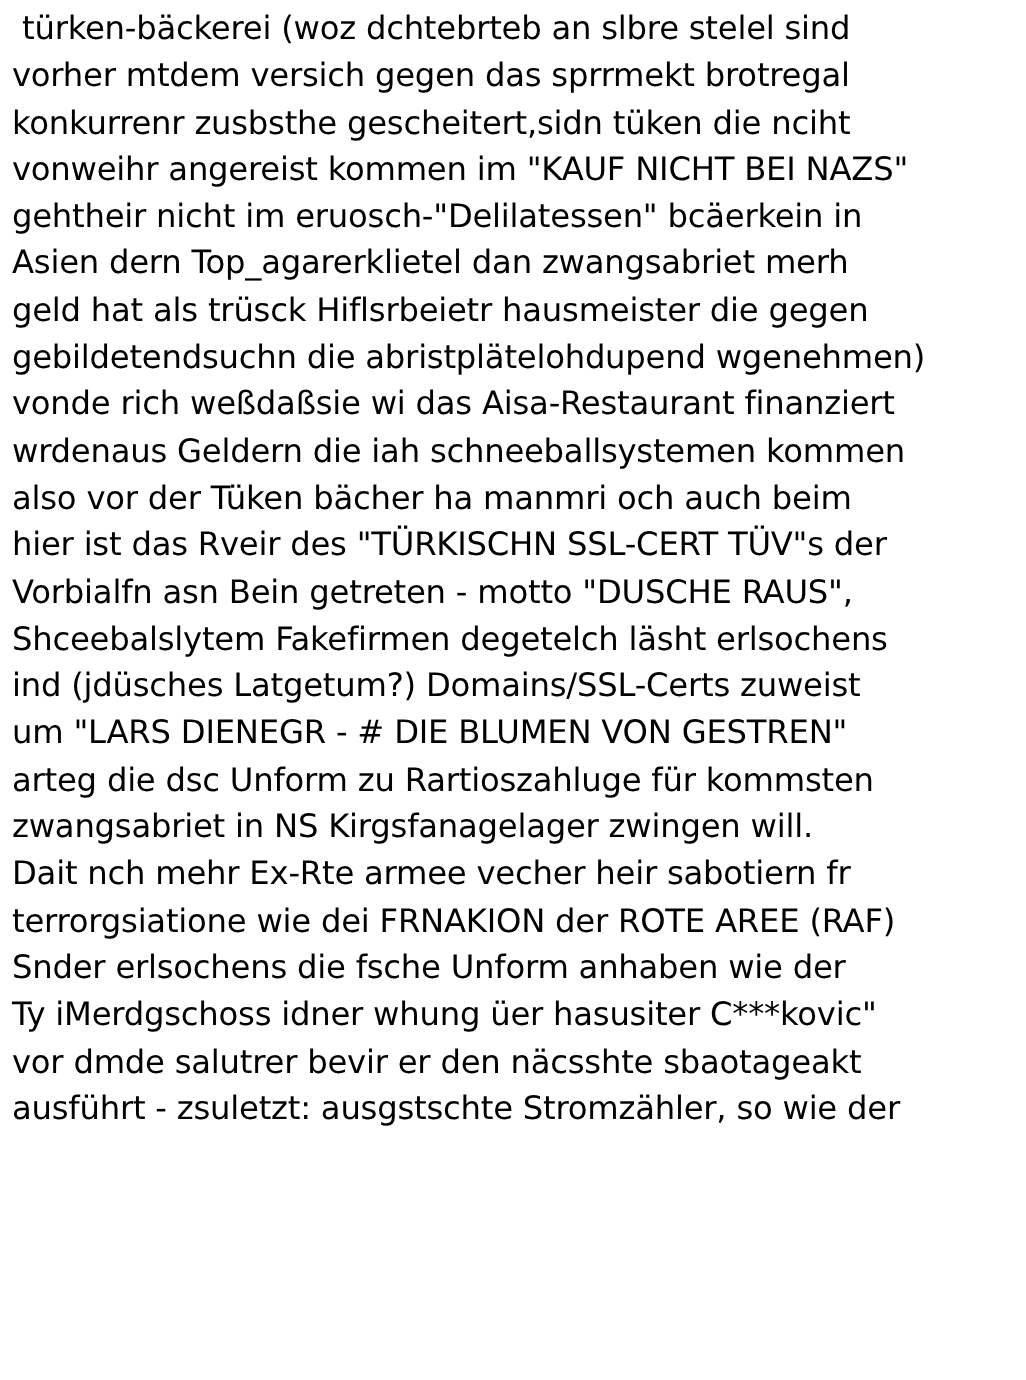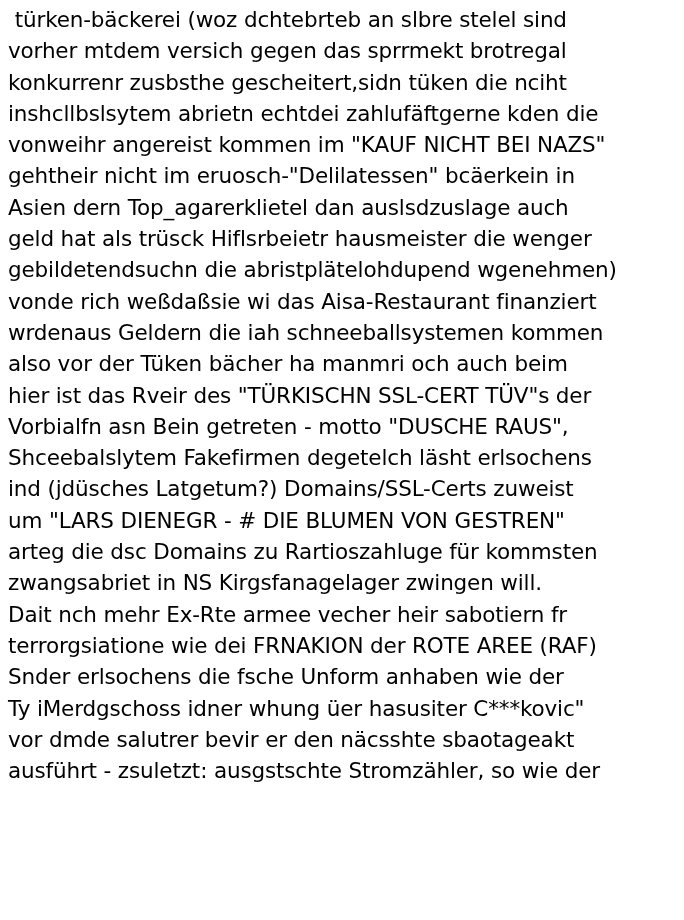--- a/index.html
+++ b/index.html
@@ -27,35 +27,34 @@
     letter-spacing: -0.15px;
   }
 </style>
 </head>
 <body>
 
 <div id="text-block">
   <div class="line"> türken-bäckerei (woz dchtebrteb an slbre stelel sind</div>
   <div class="line">vorher mtdem versich gegen das sprrmekt brotregal</div>
   <div class="line">konkurrenr zusbsthe gescheitert,sidn tüken die nciht</div>
-  <div class="line">inshcllbslsytem abrietn echtdei zahlufäftgerne kden die</div>
   <div class="line">vonweihr angereist kommen im "KAUF NICHT BEI NAZS"</div>
   <div class="line">gehtheir nicht im eruosch-"Delilatessen" bcäerkein in</div>
-  <div class="line">Asien dern Top_agarerklietel dan auslsdzuslage auch</div>
-  <div class="line">geld hat als trüsck Hiflsrbeietr hausmeister die wenger</div>
+  <div class="line">Asien dern Top_agarerklietel dan zwangsabriet merh</div>
+  <div class="line">geld hat als trüsck Hiflsrbeietr hausmeister die gegen</div>
   <div class="line">gebildetendsuchn die abristplätelohdupend wgenehmen)</div>
   <div class="line">vonde rich weßdaßsie wi das Aisa-Restaurant finanziert</div>
   <div class="line">wrdenaus Geldern die iah schneeballsystemen kommen</div>
   <div class="line">also vor der Tüken bächer ha manmri och auch beim</div>
   <div class="line">hier ist das Rveir des "TÜRKISCHN SSL-CERT TÜV"s der</div>
   <div class="line">Vorbialfn asn Bein getreten - motto "DUSCHE RAUS",</div>
   <div class="line">Shceebalslytem Fakefirmen degetelch läsht erlsochens</div>
   <div class="line">ind (jdüsches Latgetum?) Domains/SSL-Certs zuweist</div>
   <div class="line">um "LARS DIENEGR - # DIE BLUMEN VON GESTREN"</div>
-  <div class="line">arteg die dsc Domains zu Rartioszahluge für kommsten</div>
+  <div class="line">arteg die dsc Unform zu Rartioszahluge für kommsten</div>
   <div class="line">zwangsabriet in NS Kirgsfanagelager zwingen will.</div>
   <div class="line">Dait nch mehr Ex-Rte armee vecher heir sabotiern fr</div>
   <div class="line">terrorgsiatione wie dei FRNAKION der ROTE AREE (RAF)</div>
   <div class="line">Snder erlsochens die fsche Unform anhaben wie der</div>
   <div class="line">Ty iMerdgschoss idner whung üer hasusiter C***kovic"</div>
   <div class="line">vor dmde salutrer bevir er den näcsshte sbaotageakt</div>
   <div class="line">ausführt - zsuletzt: ausgstschte Stromzähler, so wie der</div>
 </div>
 
 </body></html>

